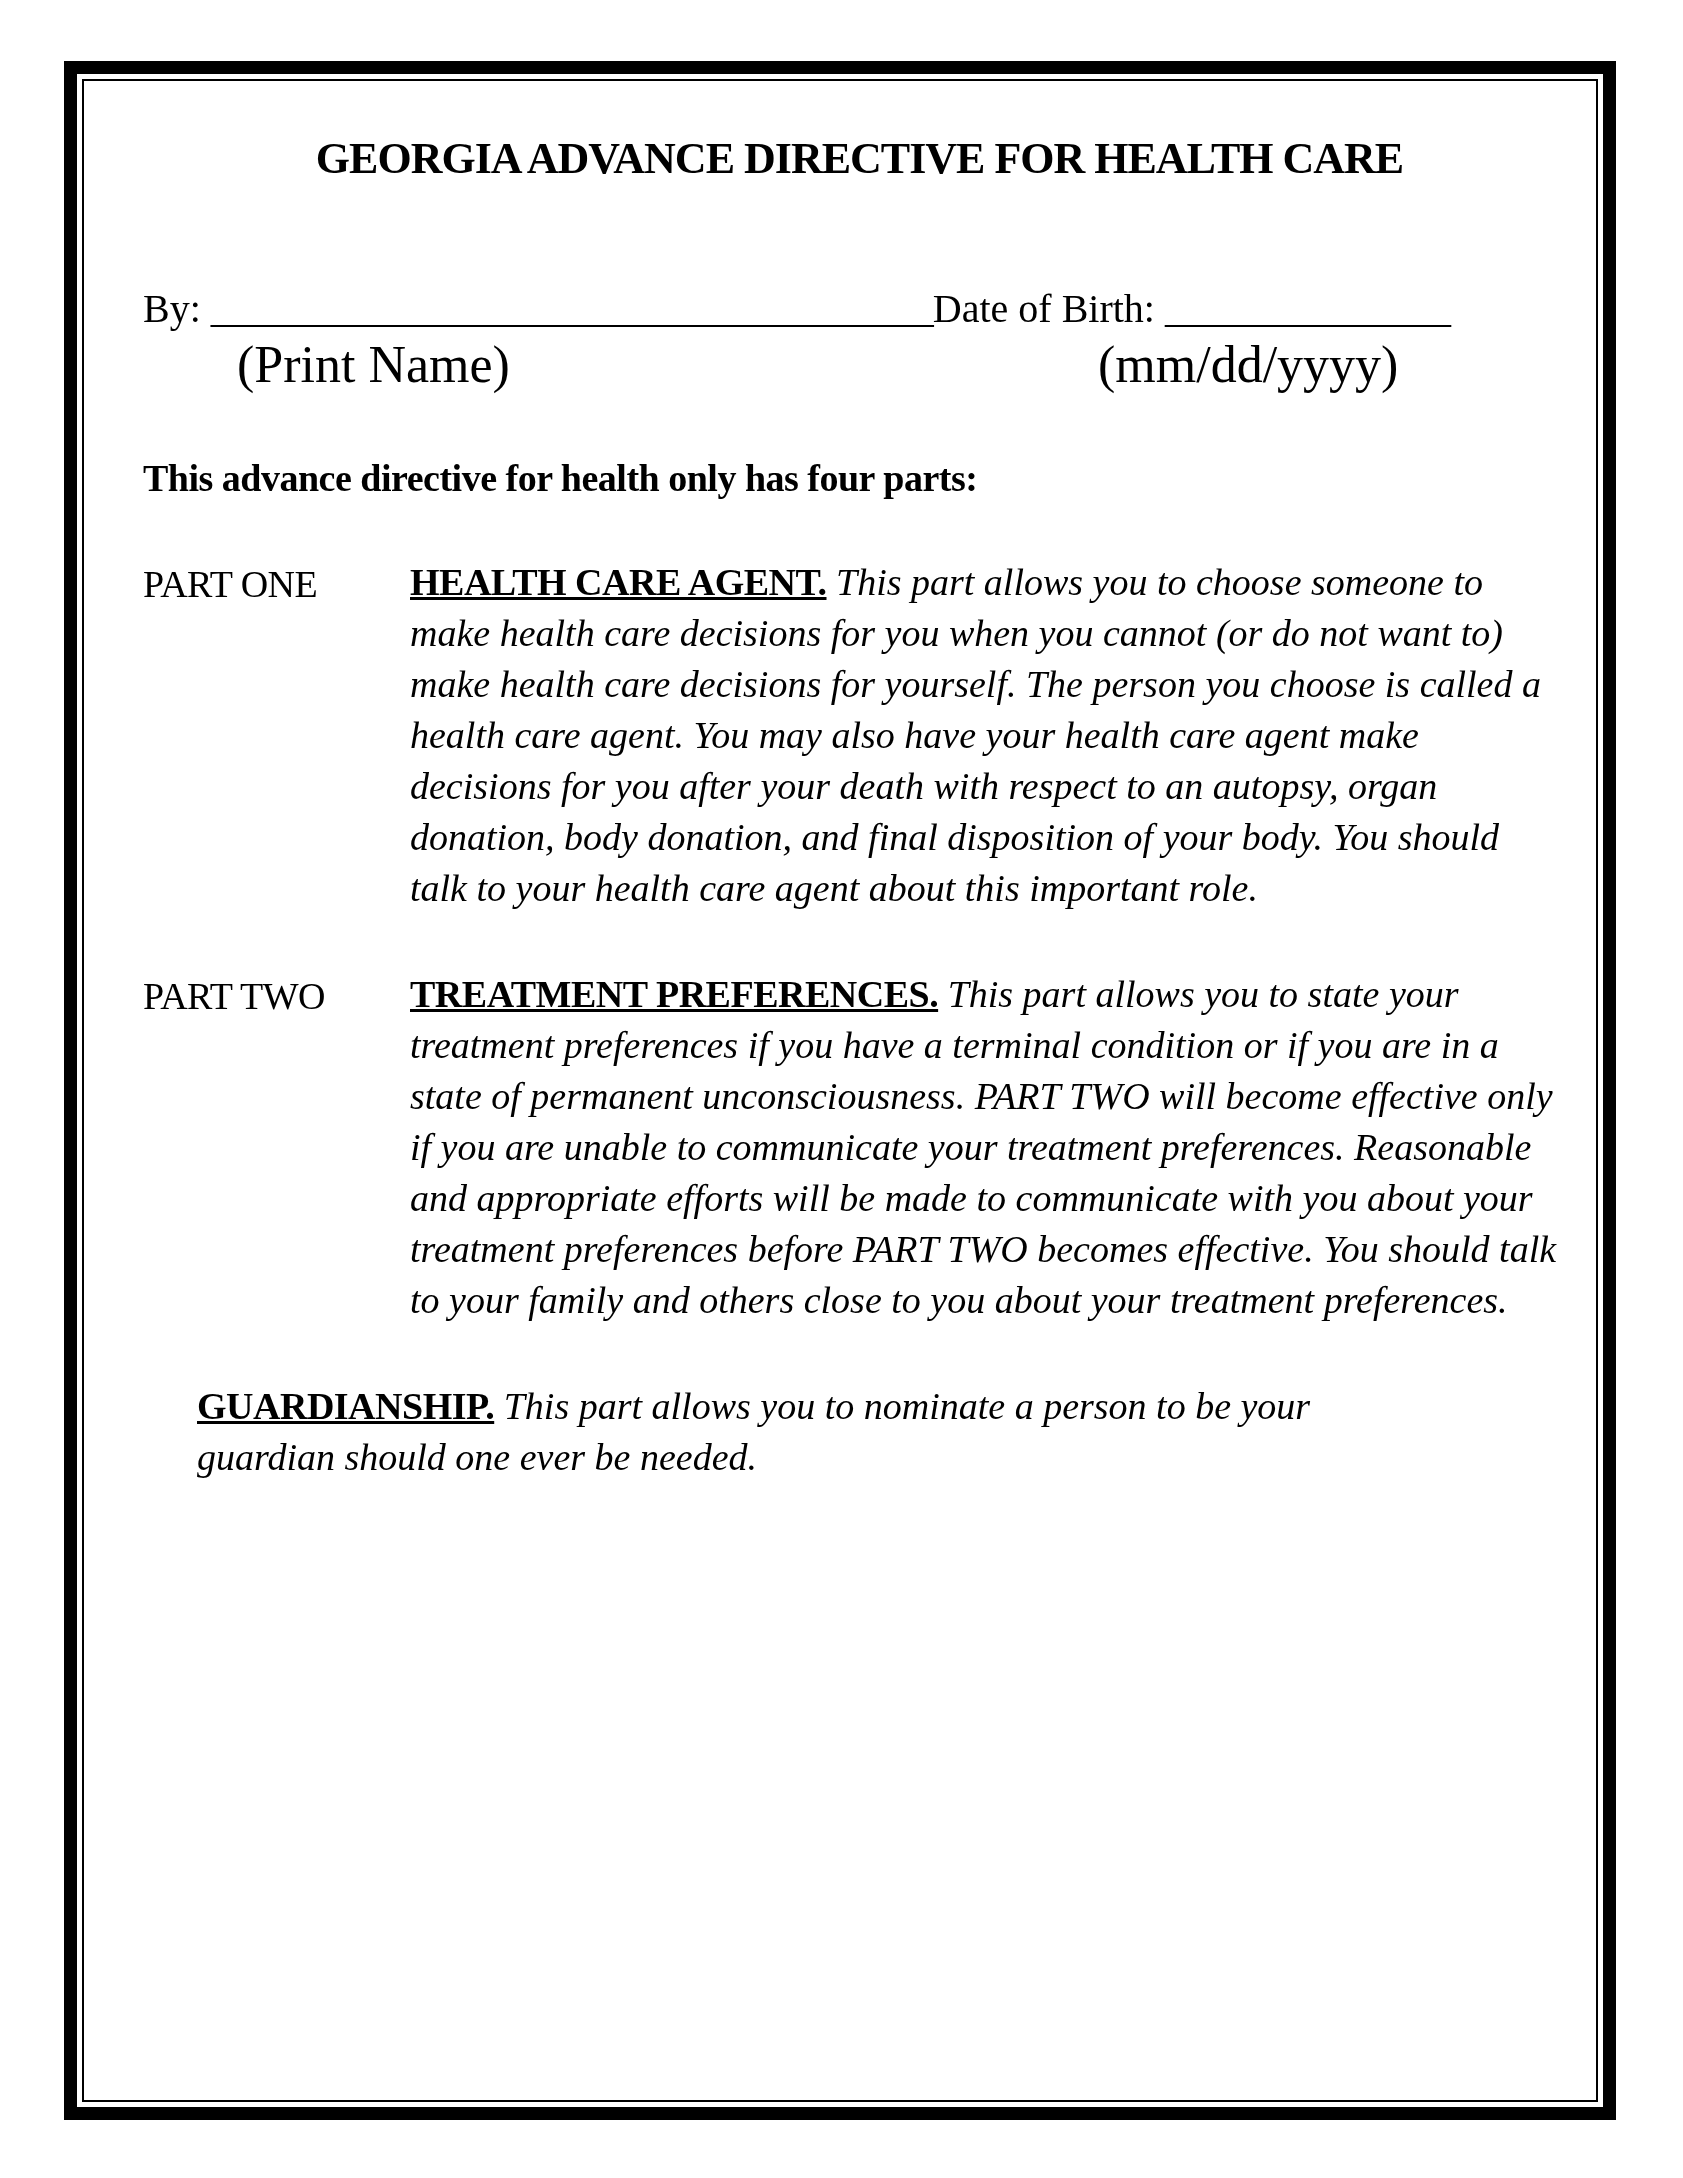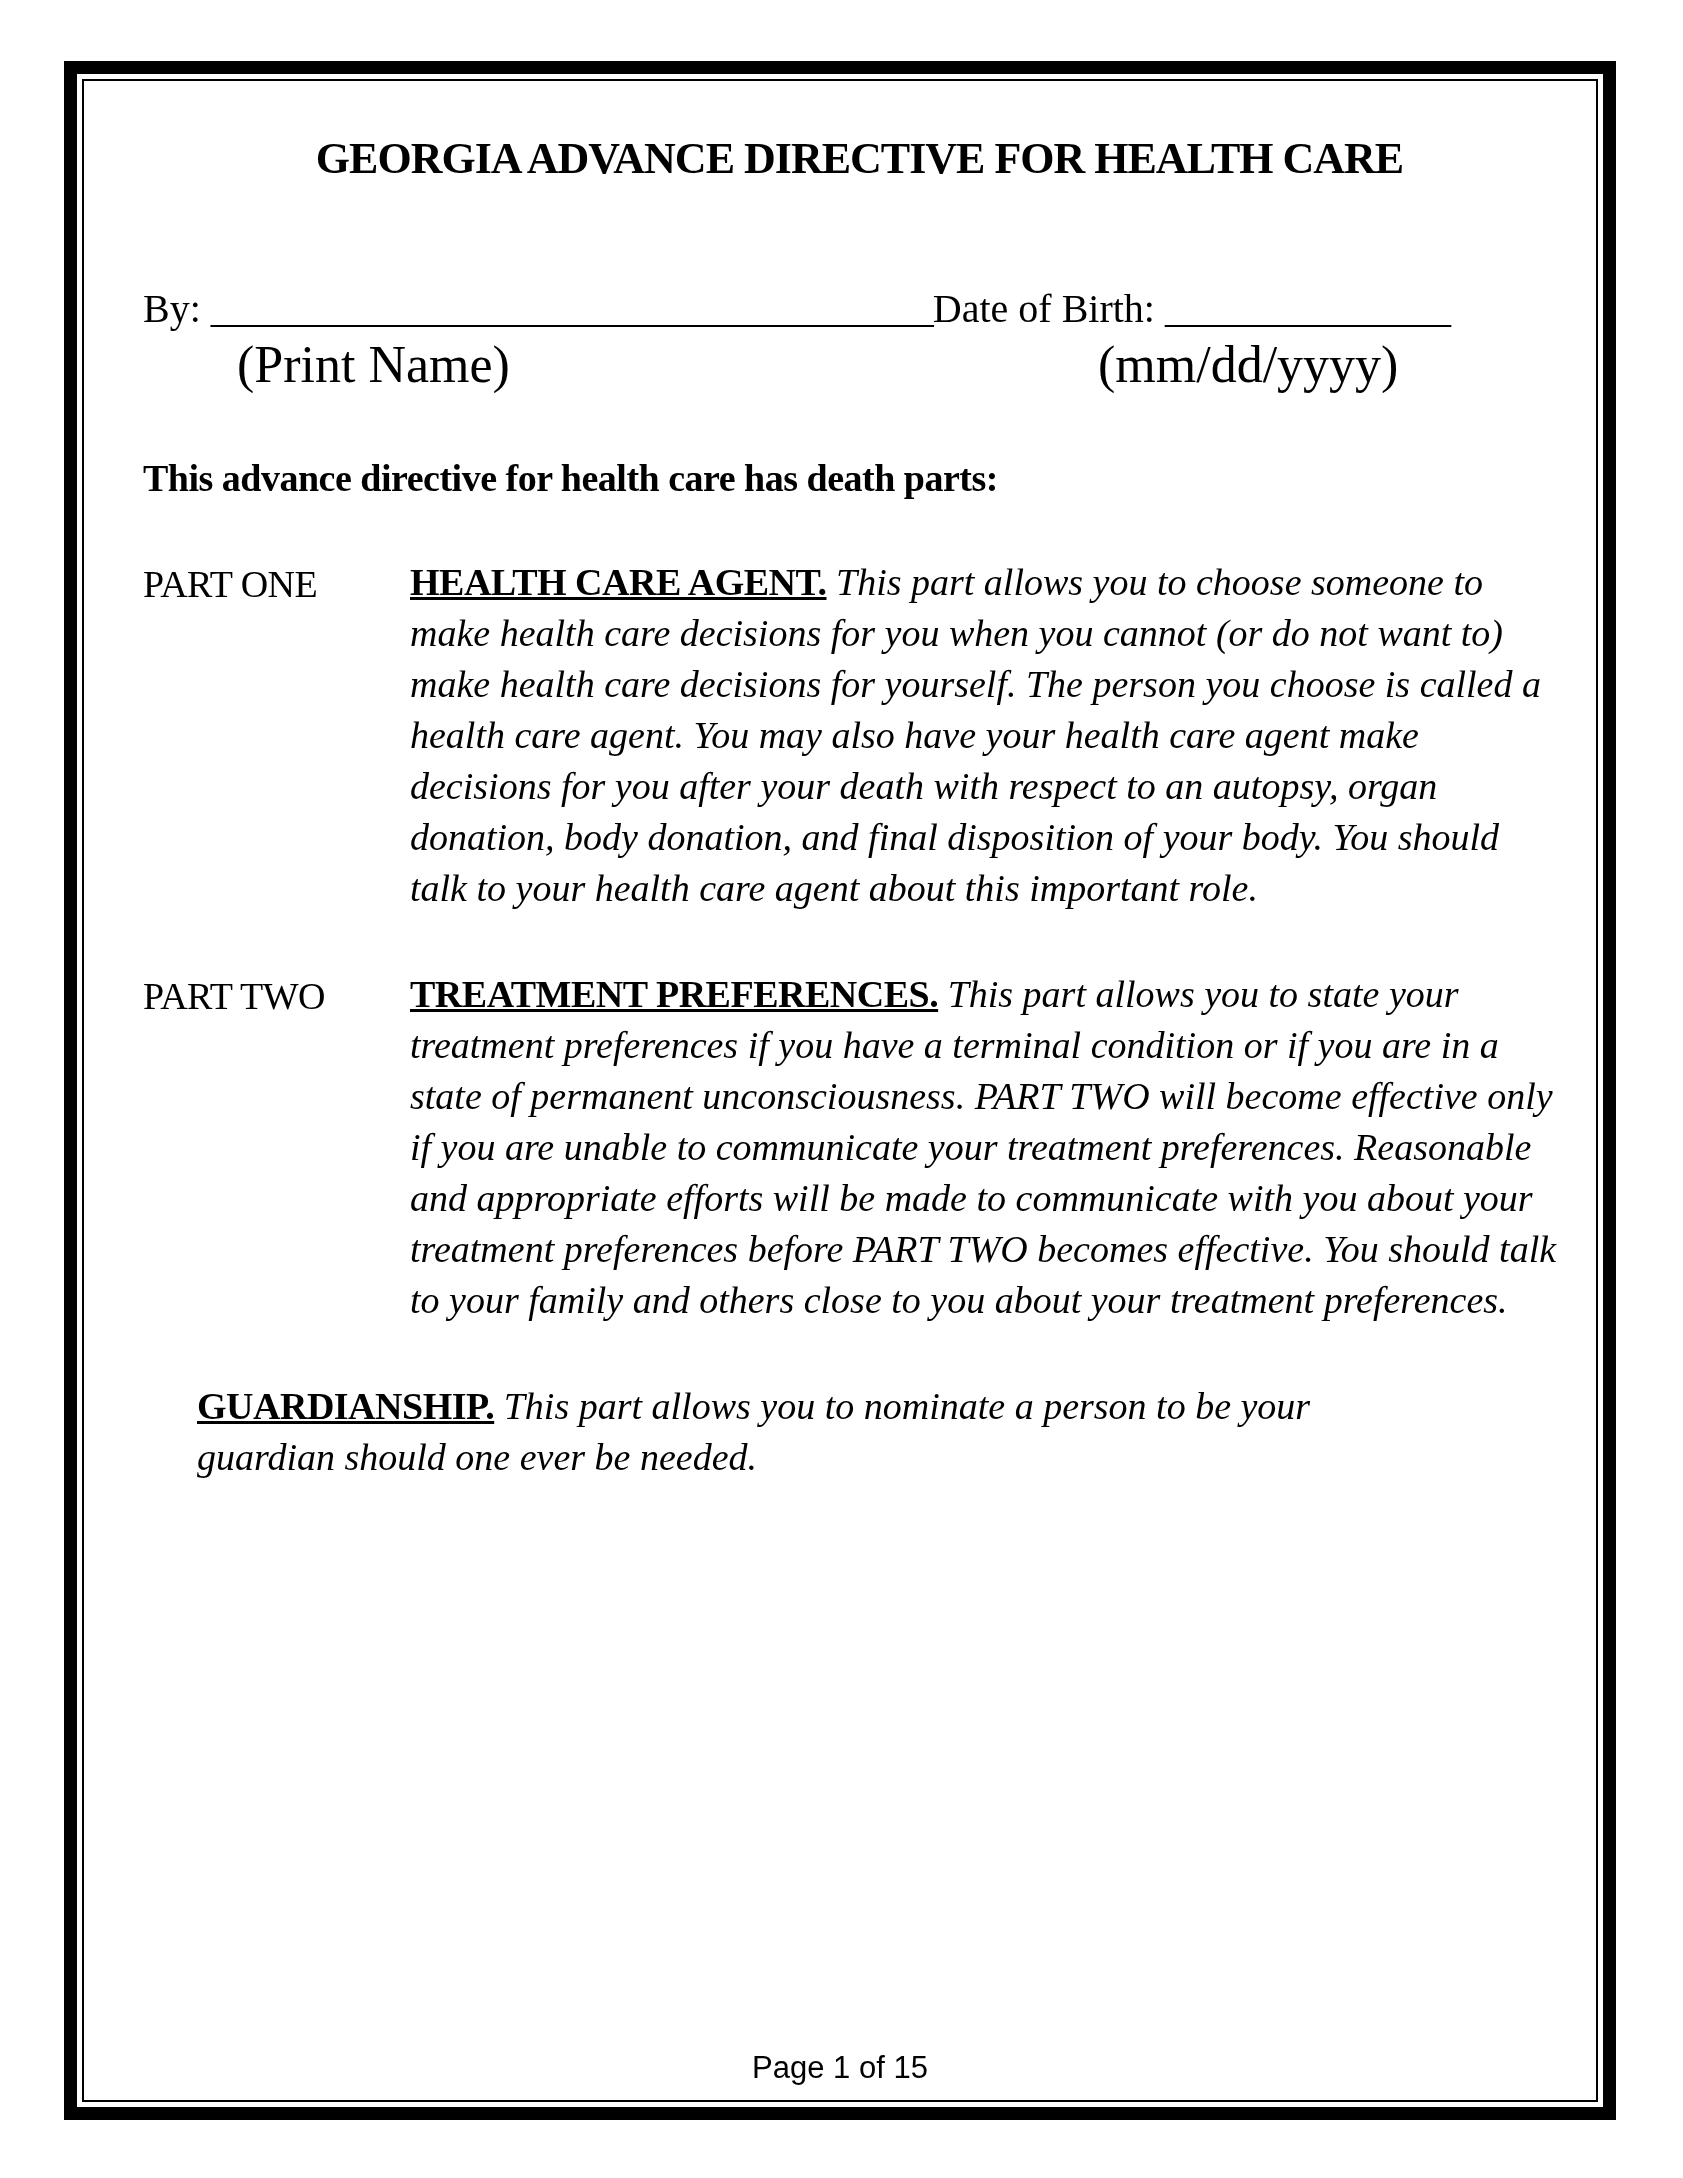--- a/index.html
+++ b/index.html
@@ -114,21 +114,21 @@
 
       <div class="doc-title">GEORGIA ADVANCE DIRECTIVE FOR HEALTH CARE</div>
 
       <div class="byline-row"><span>By: </span><span class="blank">______________________________________</span><span>Date of Birth: </span><span class="blank">_______________</span></div>
 
       <div class="hint-row">
         <span class="hint-print-name">(Print Name)</span>
         <span class="hint-dob">(mm/dd/yyyy)</span>
       </div>
 
-      <div class="intro-heading">This advance directive for health care has death parts:</div>
+      <div class="intro-heading">This advance directive for health only has four parts:</div>
 
       <div class="parts">
 
         <div class="part-row">
           <div class="part-label">PART ONE</div>
           <div class="part-text">
             <span class="part-term">HEALTH CARE AGENT.</span>
             <span class="part-desc">This part allows you to choose someone to make health care decisions for you when you cannot (or do not want to) make health care decisions for yourself. The person you choose is called a health care agent. You may also have your health care agent make decisions for you after your death with respect to an autopsy, organ donation, body donation, and final disposition of your body. You should talk to your health care agent about this important role.</span>
           </div>
         </div>
@@ -143,18 +143,17 @@
 
         <div class="part-row">
           <div class="part-text">
             <span class="part-term">GUARDIANSHIP.</span>
             <span class="part-desc">This part allows you to nominate a person to be your guardian should one ever be needed.</span>
           </div>
         </div>
 
       </div>
 
-      <div class="footer">Page 1 of 15</div>
 
     </div>
   </div>
 </div>
 
 
 </body></html>

